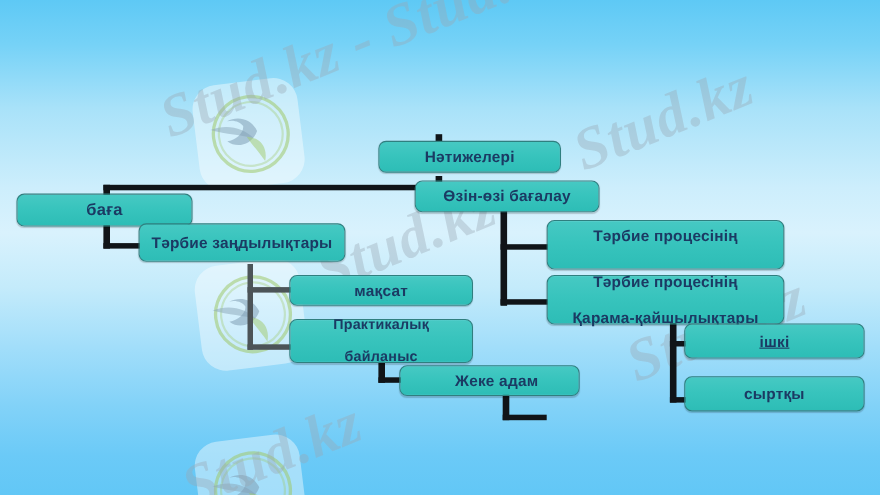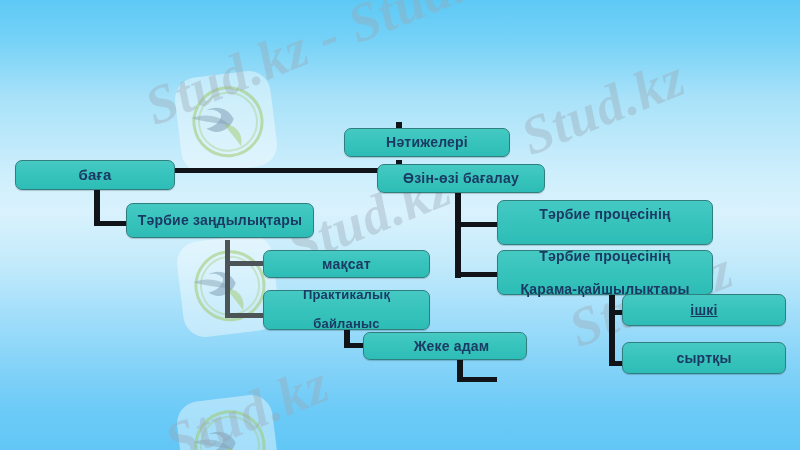--- a/index.html
+++ b/index.html
@@ -160,21 +160,21 @@
     <div class="line" style="left:609px; top:288px; width:6px; height:78px;"></div>
     <div class="line" style="left:609px; top:310px; width:28px; height:5px;"></div>
     <div class="line" style="left:609px; top:361px; width:28px; height:5px;"></div>
   </div>
 
 
   <div class="node" style="left:322px; top:128px; width:166px; height:29px; font-size:14px;margin-left:22px;">
     <span>Нәтижелері</span>
   </div>
 
-  <div class="node" style="left:15px; top:160px; width:160px; height:30px; font-size:15px;">
+  <div class="node" style="left:15px; top:176px; width:160px; height:30px; font-size:15px;">
     <span>баға</span>
   </div>
 
   <div class="node" style="left:377px; top:164px; width:168px; height:29px; font-size:14px;">
     <span>Өзін-өзі бағалау</span>
   </div>
 
   <div class="node" style="left:126px; top:203px; width:188px; height:35px; font-size:14px;">
     <span>Тәрбие заңдылықтары</span>
   </div>

